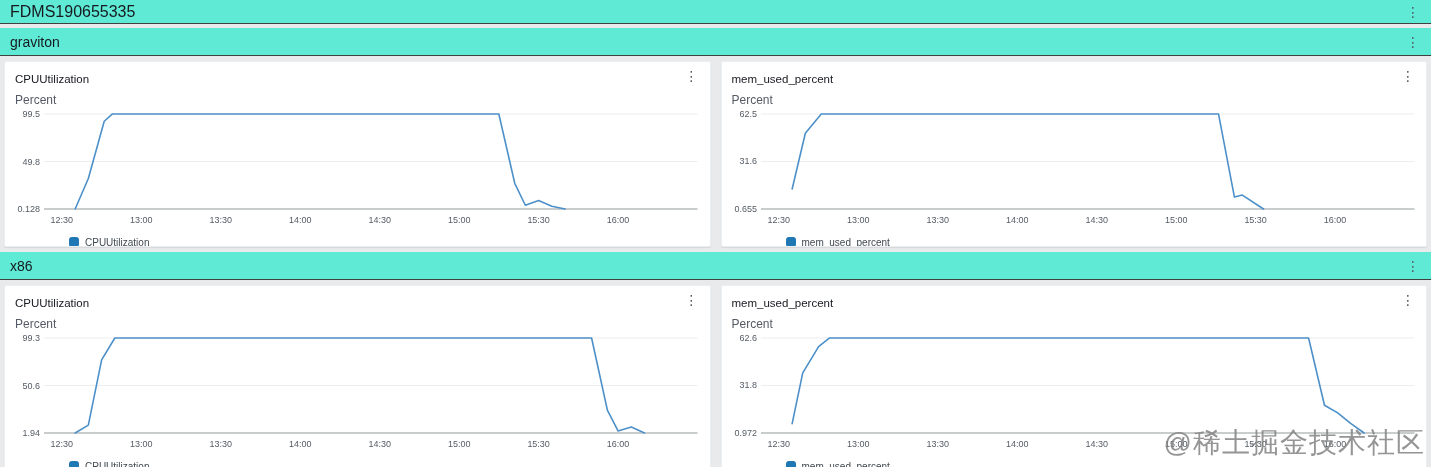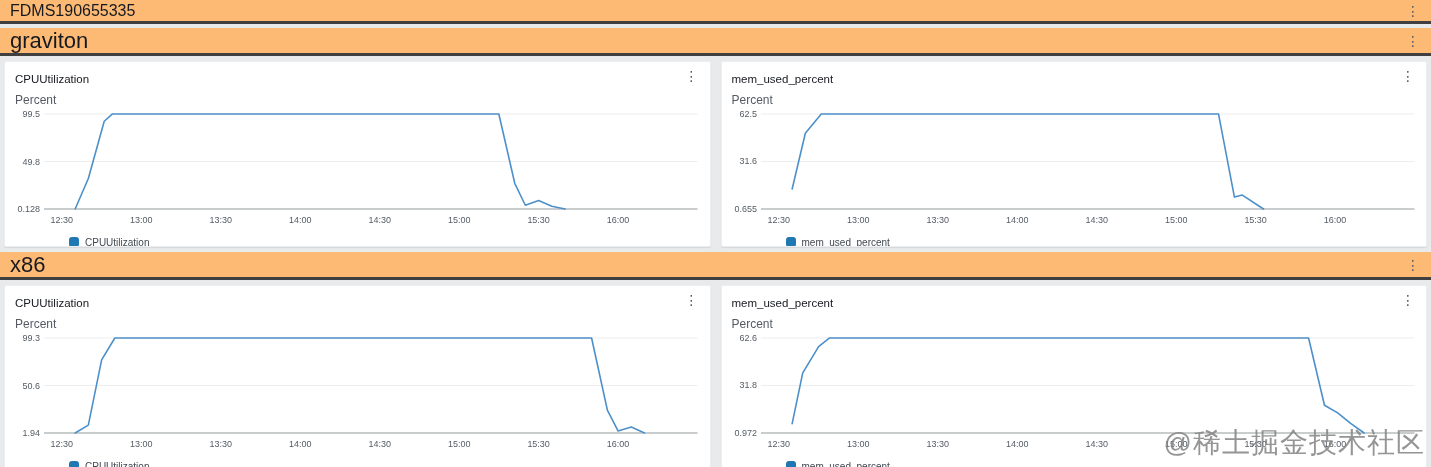--- a/index.html
+++ b/index.html
@@ -3,30 +3,30 @@
 <meta charset="utf-8">
 <style>
   * { margin: 0; padding: 0; box-sizing: border-box; }
   html, body {
     width: 1431px; height: 467px; overflow: hidden;
     background: #e9eaec;
     font-family: "Liberation Sans", sans-serif;
     color: #16191f;
   }
   .bar {
-    background: #fdba74;
-    border-bottom: 3px solid #404040;
+    background: #5eead4;
+    border-bottom: 1px solid #404040;
     display: flex; align-items: center;
     position: relative;
     padding: 0 10px;
   }
   .bar-main { height: 24px; margin-bottom: 4px; }
   .bar-section { height: 28px; margin-bottom: 5px; }
   .bar-title-main { font-size: 16px; color: #16191f; }
-  .bar-title-section { font-size: 22px; color: #16191f; }
+  .bar-title-section { font-size: 14px; color: #16191f; }
   .kebab {
     background: none; border: none; cursor: pointer;
     color: #545b64; font-size: 14px; line-height: 1;
     padding: 2px 5px; font-family: "DejaVu Sans", sans-serif;
   }
   .bar .kebab { position: absolute; right: 6px; top: 50%; transform: translateY(-50%); }
   .charts-row {
     display: flex; gap: 10px; padding: 0 4px; margin-bottom: 5px;
   }
   .panel {

